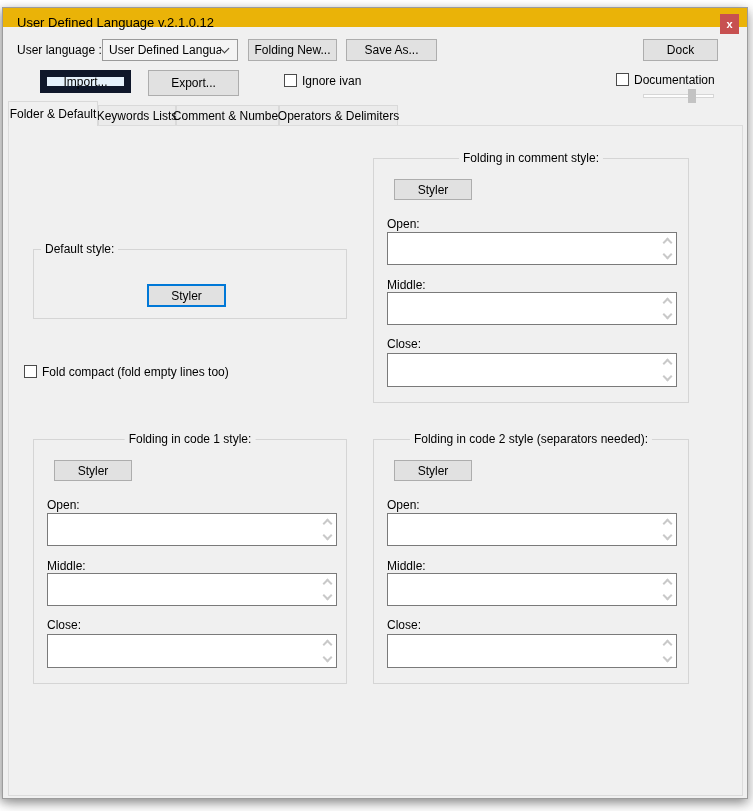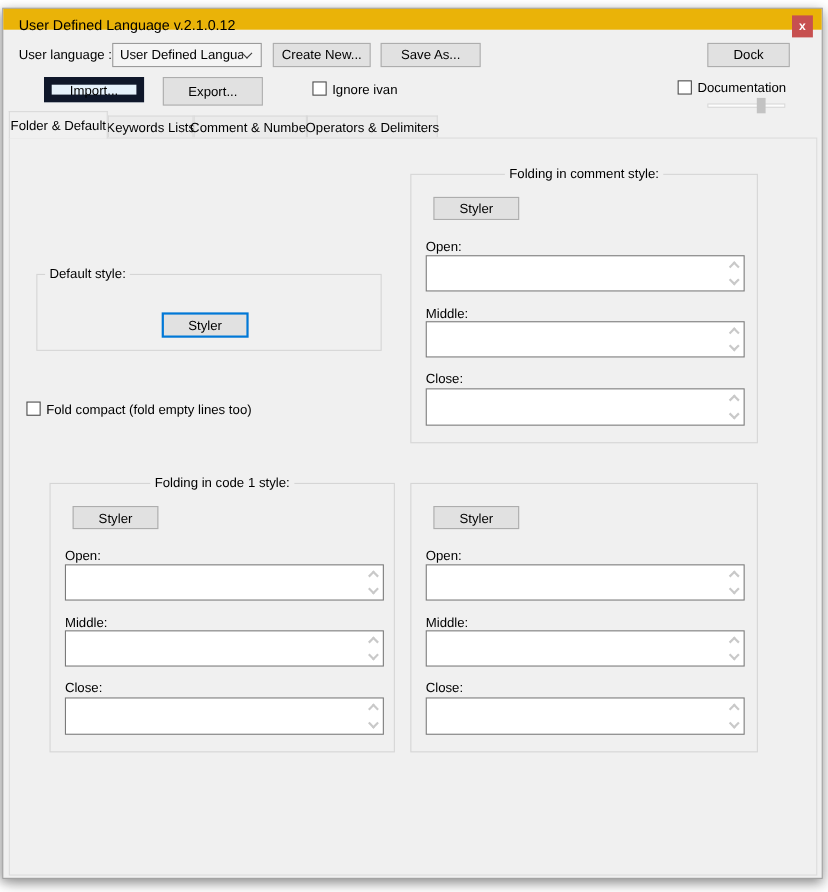--- a/index.html
+++ b/index.html
@@ -64,21 +64,21 @@
       <span>x</span>
     </div>
   </div>
 
   <div class="lbl" style="left:14px; top:31px; line-height:22px;">User language :</div>
   <div class="combo">
     <span class="combo-text">User Defined Language</span>
     <span class="chev-down-sm"></span>
   </div>
   <div class="btn" style="left:245px; top:31px; width:89px; height:22px;">
-      <span>Create New...</span>
+      <span>Folding New...</span>
     </div>
   <div class="btn" style="left:343px; top:31px; width:91px; height:22px;">
       <span>Save As...</span>
     </div>
   <div class="btn" style="left:640px; top:31px; width:75px; height:22px;">
       <span>Dock</span>
     </div>
 
   <div class="btn btn-focus-soft" style="left:37px; top:62px; width:91px; height:23px;">
       <span>Import...</span>
@@ -145,21 +145,21 @@
       <span class="arr arr-down"></span>
     </div>
     <div class="lbl" style="left:13px; top:178px;">Close:</div>
     <div class="ta-wrap" style="left:13px; top:194px; width:290px; height:34px;">
       <textarea class="ta" style=""></textarea>
       <span class="arr arr-up"></span>
       <span class="arr arr-down"></span>
     </div>
   </div>
 
-  <div class="grp" style="left:30px; top:431px; width:314px; height:245px;margin-left:12px;">
+  <div class="grp" style="left:30px; top:431px; width:314px; height:245px;">
     <span class="grp-title center">Folding in code 1 style:</span>
     <div class="btn" style="left:20px; top:20px; width:78px; height:21px;">
         <span>Styler</span>
       </div>
     <div class="lbl" style="left:13px; top:58px;">Open:</div>
     <div class="ta-wrap" style="left:13px; top:73px; width:290px; height:33px;">
       <textarea class="ta" style=""></textarea>
       <span class="arr arr-up"></span>
       <span class="arr arr-down"></span>
     </div>
@@ -171,20 +171,21 @@
     </div>
     <div class="lbl" style="left:13px; top:178px;">Close:</div>
     <div class="ta-wrap" style="left:13px; top:194px; width:290px; height:34px;">
       <textarea class="ta" style=""></textarea>
       <span class="arr arr-up"></span>
       <span class="arr arr-down"></span>
     </div>
   </div>
 
   <div class="grp" style="left:370px; top:431px; width:316px; height:245px;">
+    <span class="grp-title center">Folding in code 2 style (separators needed):</span>
     <div class="btn" style="left:20px; top:20px; width:78px; height:21px;">
         <span>Styler</span>
       </div>
     <div class="lbl" style="left:13px; top:58px;">Open:</div>
     <div class="ta-wrap" style="left:13px; top:73px; width:290px; height:33px;">
       <textarea class="ta" style=""></textarea>
       <span class="arr arr-up"></span>
       <span class="arr arr-down"></span>
     </div>
     <div class="lbl" style="left:13px; top:119px;">Middle:</div>

